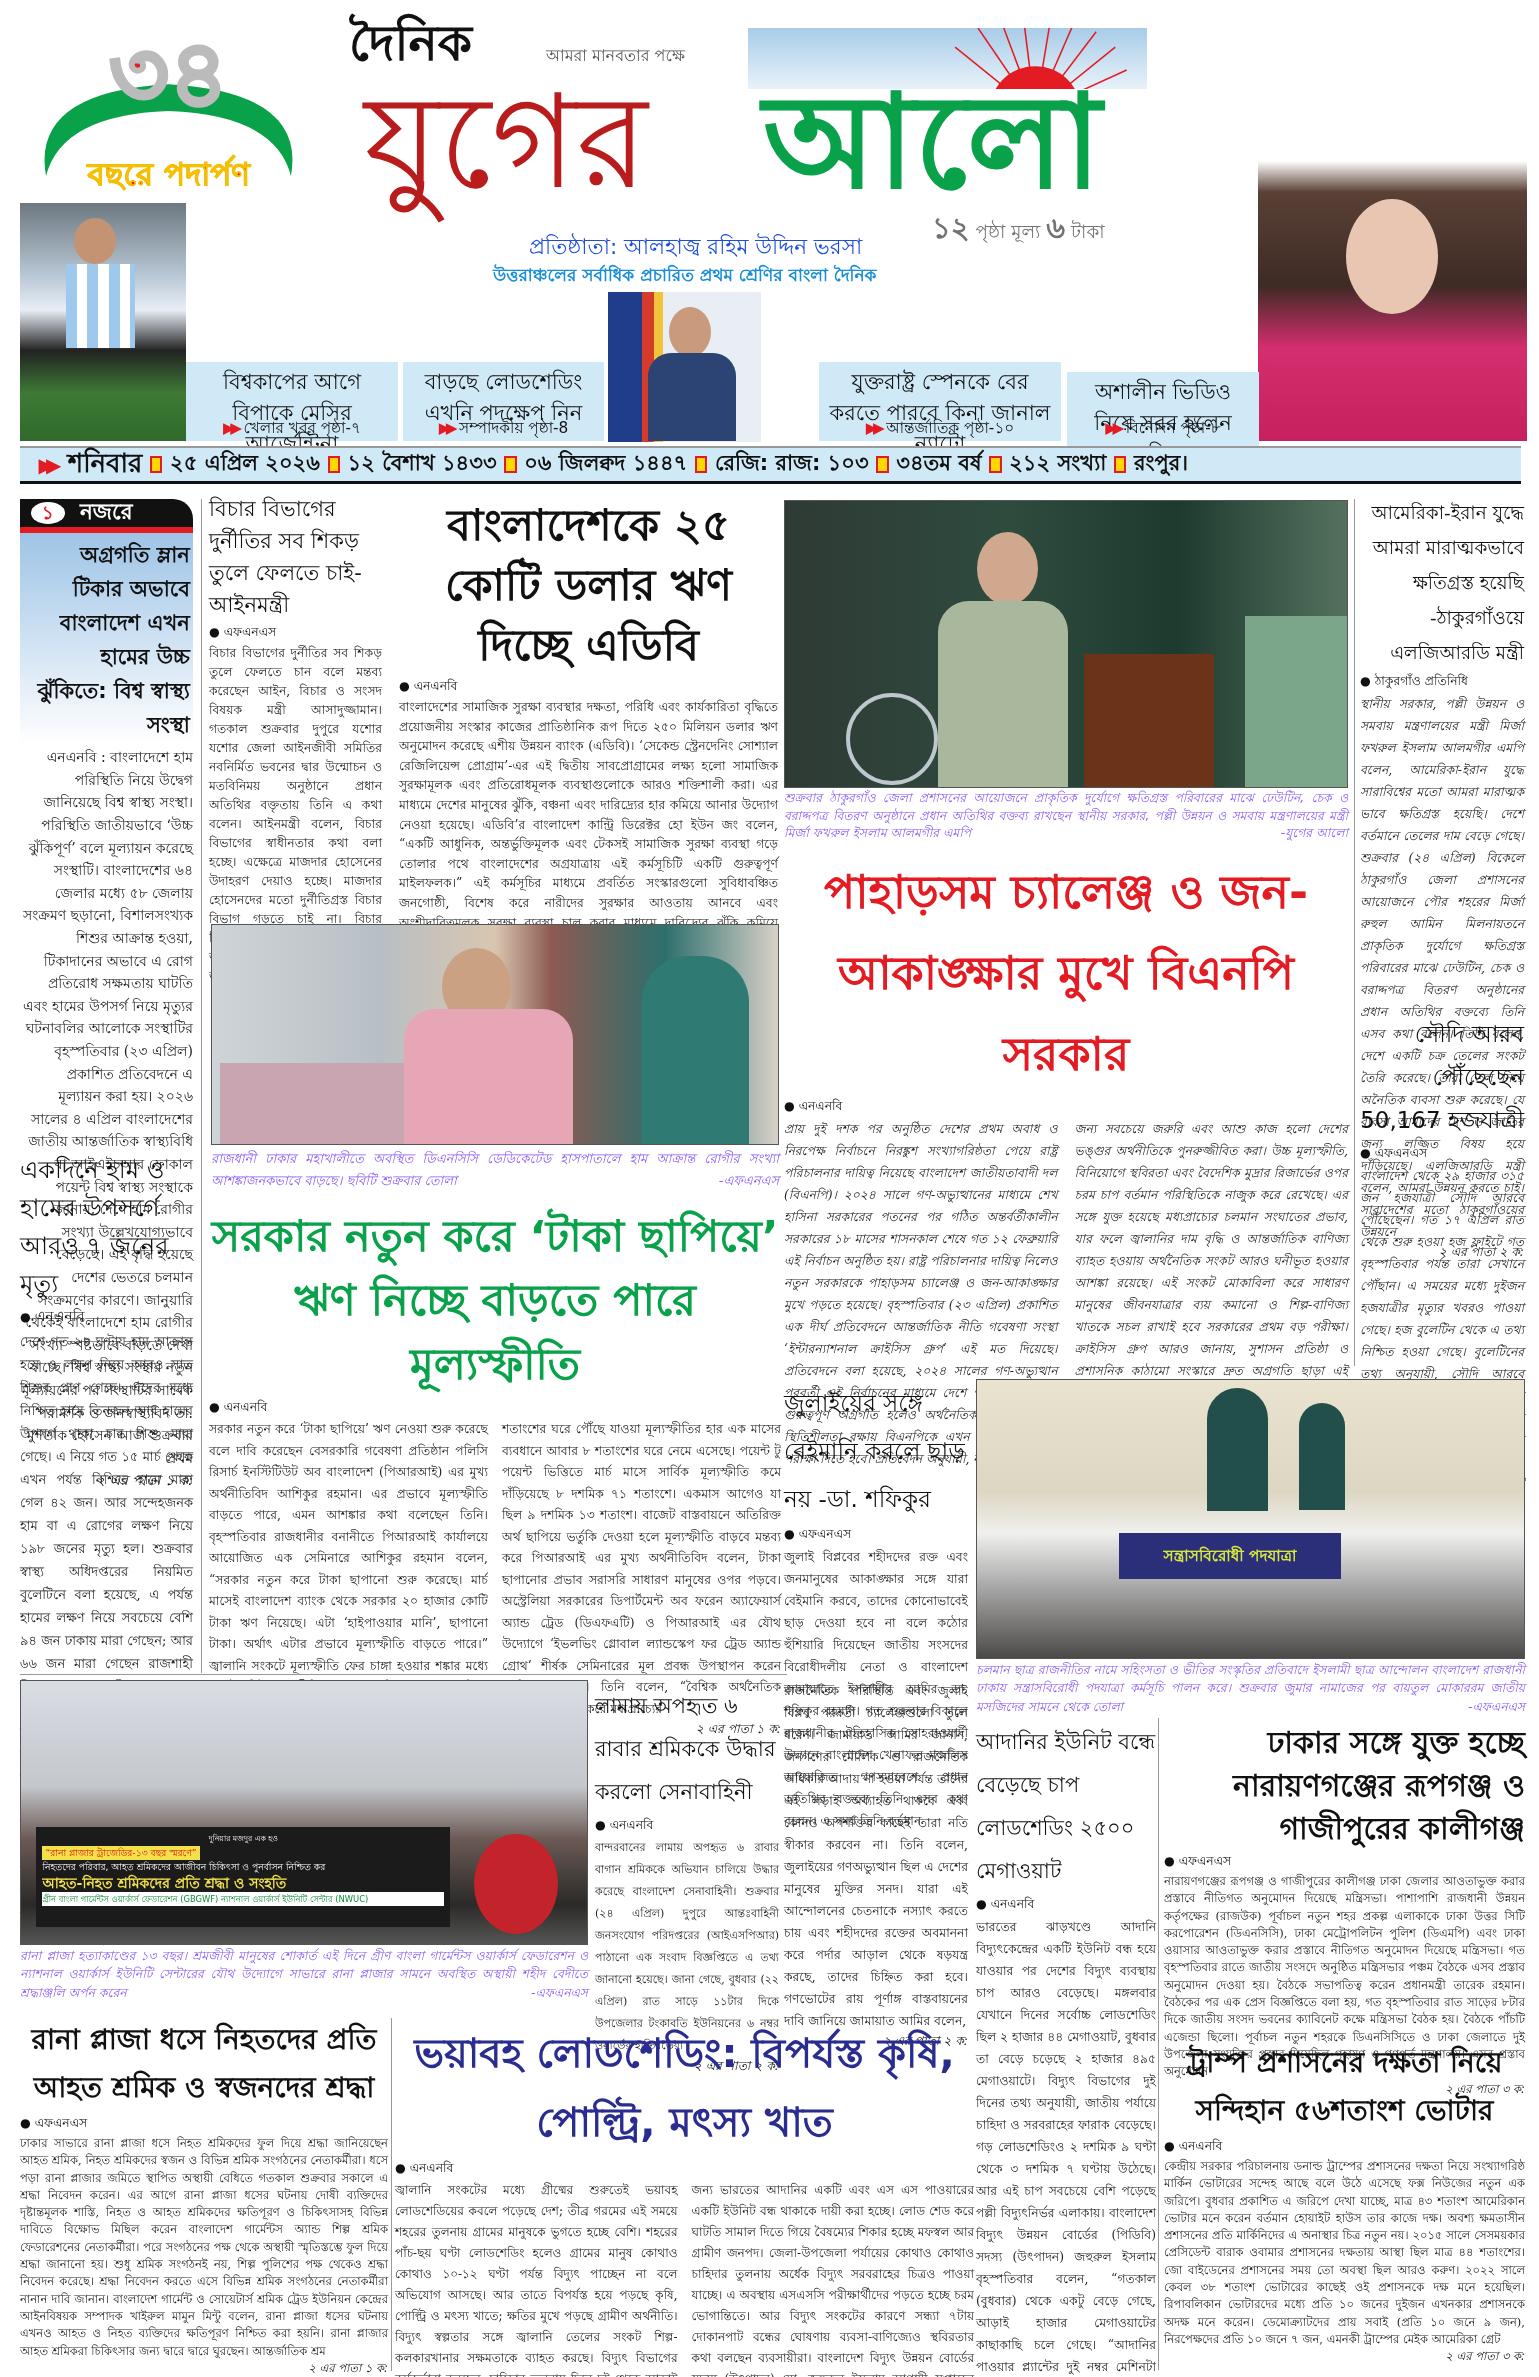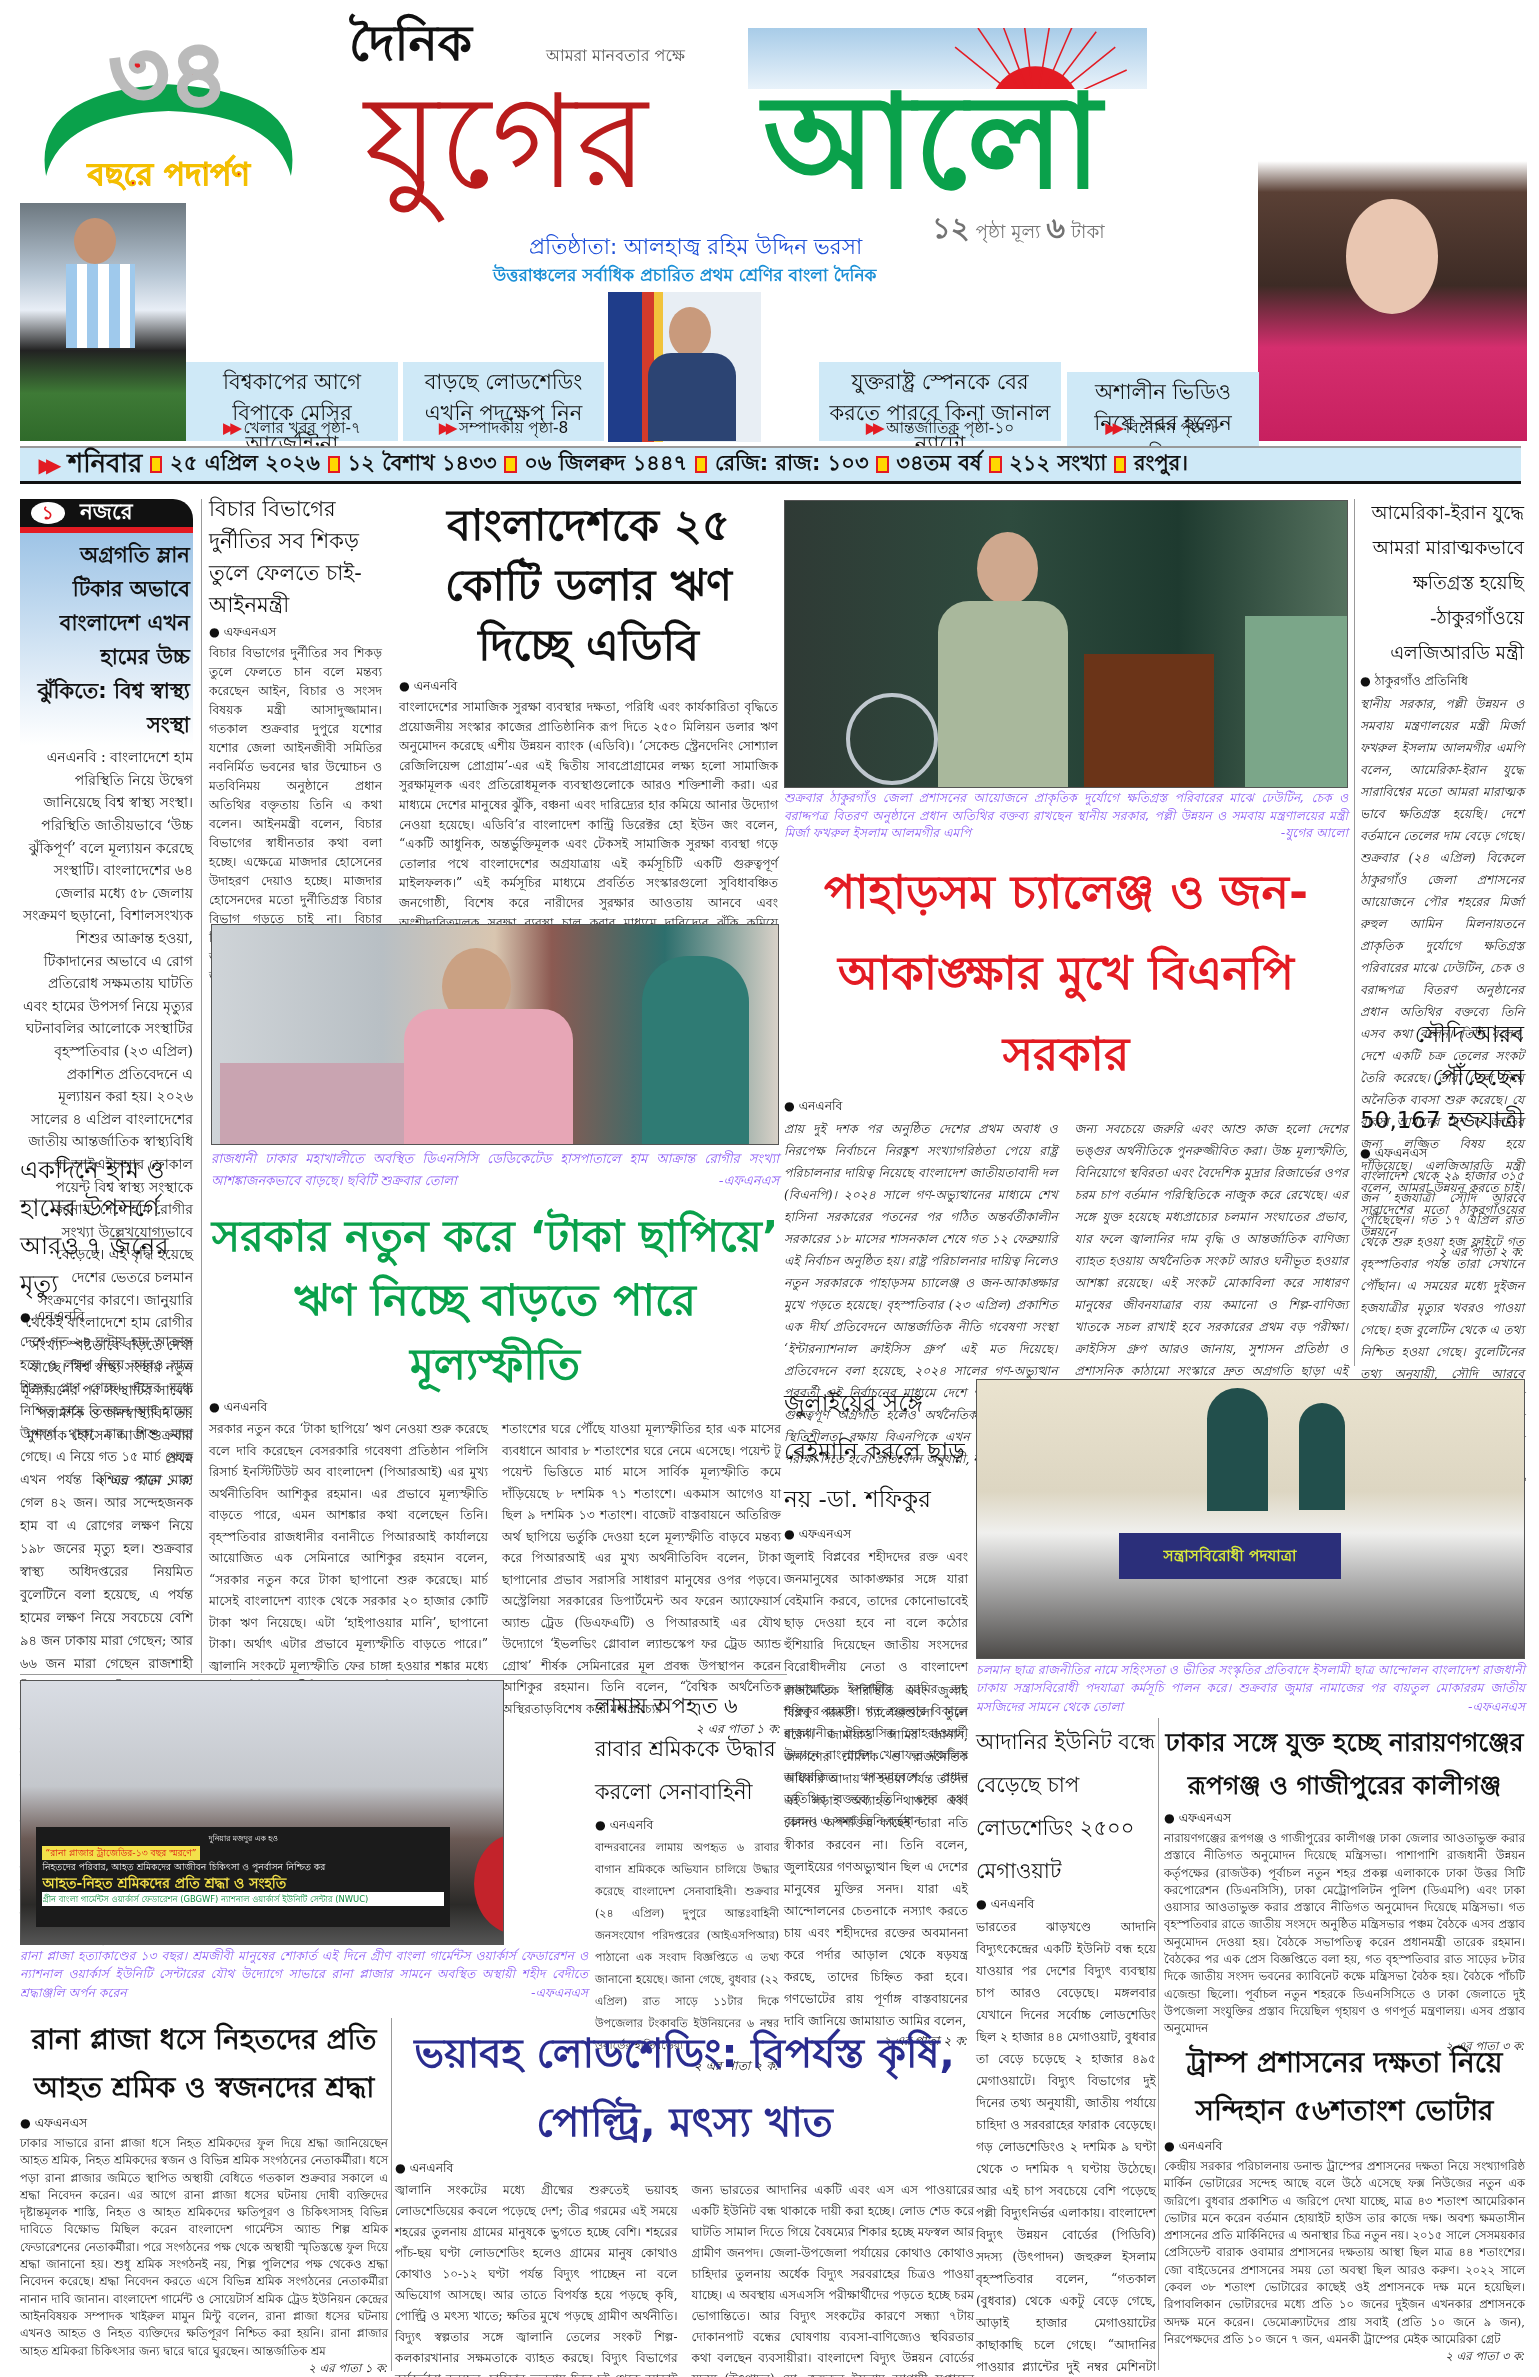--- a/index.html
+++ b/index.html
@@ -219,21 +219,21 @@
 <div class="abs photo" style="left:976px;top:1379px;width:549px;height:280px;background:linear-gradient(180deg,#eae3cf 0%,#ddd6c2 40%,#f0f0ee 55%,#b8b8b8 70%,#4c4a48 100%)">
   <div style="position:absolute;left:230px;top:7.7px;width:61px;height:123px;background:#224f4c;border-radius:31px 31px 0 0"></div>
   <div style="position:absolute;left:322px;top:23px;width:46px;height:107px;background:#224f4c;border-radius:23px 23px 0 0"></div>
   <div style="position:absolute;left:142px;top:153px;width:222px;height:46px;background:#2b2f7a;color:#d8e93c;font-size:15.3px;font-weight:bold;text-align:center;line-height:46px">সন্ত্রাসবিরোধী পদযাত্রা</div>
 </div>
 <div class="abs caption" style="left:976px;top:1661px;width:549px;font-size:12.3px;line-height:18.4px">
   <span>চলমান ছাত্র রাজনীতির নামে সহিংসতা ও ভীতির সংস্কৃতির প্রতিবাদে ইসলামী ছাত্র আন্দোলন বাংলাদেশ রাজধানী ঢাকায় সন্ত্রাসবিরোধী পদযাত্রা কর্মসূচি পালন করে। শুক্রবার জুমার নামাজের পর বায়তুল মোকাররম জাতীয় মসজিদের সামনে থেকে তোলা</span>
   <span class="credit">-এফএনএস</span>
 </div>
 
-<div class="abs photo" style="left:20px;top:1680px;width:484px;height:265px;background:linear-gradient(180deg,#d9dde4 0%,#c4c7cc 40%,#6b5a55 60%,#2b2a28 85%,#555 100%)">
+<div class="abs photo" style="left:20px;top:1680px;width:568px;height:265px;background:linear-gradient(180deg,#d9dde4 0%,#c4c7cc 40%,#6b5a55 60%,#2b2a28 85%,#555 100%)">
   <div style="position:absolute;left:15.3px;top:146px;width:414px;height:100px;background:#1b1b1b;color:#fff;font-size:9.2px;padding:4.6px 6.1px;line-height:14px">
     <div style="text-align:center;font-size:7.7px">দুনিয়ার মজদুর এক হও</div>
     <div style="background:#f3e14a;color:#d11;display:inline-block;padding:0 3.1px">“রানা প্লাজার ট্রাজেডির-১৩ বছর স্মরণে”</div>
     <div>নিহতদের পরিবার, আহত শ্রমিকদের আজীবন চিকিৎসা ও পুনর্বাসন নিশ্চিত কর</div>
     <div style="color:#f3e14a;font-size:14px;font-weight:bold;line-height:18.4px">আহত-নিহত শ্রমিকদের প্রতি শ্রদ্ধা ও সংহতি</div>
     <div style="background:#fff;color:#0a8a3a;font-size:8.4px">গ্রীন বাংলা গার্মেন্টস ওয়ার্কার্স ফেডারেশন (GBGWF)   ন্যাশনাল ওয়ার্কার্স ইউনিটি সেন্টার (NWUC)</div>
   </div>
   <div style="position:absolute;left:453px;top:153px;width:84px;height:100px;border-radius:50%;background:#c3232b"></div>
 </div>
 <div class="abs caption" style="left:20px;top:1947px;width:568px;font-size:12.3px;line-height:18.4px">
@@ -254,21 +254,21 @@
 </div>
 
 <div class="abs" style="left:976px;top:1721px;width:180px">
   <div class="hl" style="font-size:21px;line-height:43px;font-weight:normal">আদানির ইউনিট বন্ধে বেড়েছে চাপ লোডশেডিং ২৫০০ মেগাওয়াট</div>
   <div class="byline" style="font-size:12.3px">এনএনবি</div>
   <div class="body-text sm" style="font-size:12.3px;line-height:22px">ভারতের ঝাড়খণ্ডে আদানি বিদ্যুৎকেন্দ্রের একটি ইউনিট বন্ধ হয়ে যাওয়ার পর দেশের বিদ্যুৎ ব্যবস্থায় চাপ আরও বেড়েছে। মঙ্গলবার যেখানে দিনের সর্বোচ্চ লোডশেডিং ছিল ২ হাজার ৪৪ মেগাওয়াট, বুধবার তা বেড়ে চড়েছে ২ হাজার ৪৯৫ মেগাওয়াটে। বিদ্যুৎ বিভাগের দুই দিনের তথ্য অনুযায়ী, জাতীয় পর্যায়ে চাহিদা ও সরবরাহের ফারাক বেড়েছে। গড় লোডশেডিংও ২ দশমিক ৯ ঘণ্টা থেকে ৩ দশমিক ৭ ঘণ্টায় উঠেছে। আর এই চাপ সবচেয়ে বেশি পড়েছে পল্লী বিদ্যুৎনির্ভর এলাকায়। বাংলাদেশ বিদ্যুৎ উন্নয়ন বোর্ডের (পিডিবি) সদস্য (উৎপাদন) জহুরুল ইসলাম বৃহস্পতিবার বলেন, “গতকাল (বুধবার) থেকে একটু বেড়ে গেছে, আড়াই হাজার মেগাওয়াটের কাছাকাছি চলে গেছে। “আদানির পাওয়ার প্ল্যান্টের দুই নম্বর মেশিনটা বন্ধ হয়ে গেছে। যান্ত্রিক ত্রুটির জন্য বন্ধ হয়েছে।” তিনি বলেন, “ইউনিটটি পরশুদিন রাত ১টার দিকে বন্ধ হয়। সেটি মেরামত করে আবার চালু করতে ৩ থেকে ৪ দিন লাগতে পারে।” ২১ এপ্রিল মঙ্গলবার রাত ১২টায় দেশের প্রকৃত বিদ্যুৎ চাহিদা ছিল ১৫ হাজার ১৭৪ মেগাওয়াট। সরবরাহ ছিল ১৩ হাজার</div>
 
 </div>
 
 <div class="abs" style="left:1164px;top:1721px;width:361px">
-  <div class="hl" style="font-size:25px;line-height:43px;text-align:center">ঢাকার সঙ্গে যুক্ত হচ্ছে নারায়ণগঞ্জের রূপগঞ্জ ও গাজীপুরের কালীগঞ্জ</div>
+  <div class="hl" style="font-size:30px;line-height:43px;text-align:right">ঢাকার সঙ্গে যুক্ত হচ্ছে নারায়ণগঞ্জের রূপগঞ্জ ও গাজীপুরের কালীগঞ্জ</div>
   <div class="byline" style="font-size:12.3px">এফএনএস</div>
   <div class="body-text sm" style="font-size:11.5px;line-height:17.3px">নারায়ণগঞ্জের রূপগঞ্জ ও গাজীপুরের কালীগঞ্জ ঢাকা জেলার আওতাভুক্ত করার প্রস্তাবে নীতিগত অনুমোদন দিয়েছে মন্ত্রিসভা। পাশাপাশি রাজধানী উন্নয়ন কর্তৃপক্ষের (রাজউক) পূর্বাচল নতুন শহর প্রকল্প এলাকাকে ঢাকা উত্তর সিটি করপোরেশন (ডিএনসিসি), ঢাকা মেট্রোপলিটন পুলিশ (ডিএমপি) এবং ঢাকা ওয়াসার আওতাভুক্ত করার প্রস্তাবে নীতিগত অনুমোদন দিয়েছে মন্ত্রিসভা। গত বৃহস্পতিবার রাতে জাতীয় সংসদে অনুষ্ঠিত মন্ত্রিসভার পঞ্চম বৈঠকে এসব প্রস্তাব অনুমোদন দেওয়া হয়। বৈঠকে সভাপতিত্ব করেন প্রধানমন্ত্রী তারেক রহমান। বৈঠকের পর এক প্রেস বিজ্ঞপ্তিতে বলা হয়, গত বৃহস্পতিবার রাত সাড়ের ৮টার দিকে জাতীয় সংসদ ভবনের ক্যাবিনেট কক্ষে মন্ত্রিসভা বৈঠক হয়। বৈঠকে পাঁচটি এজেন্ডা ছিলো। পূর্বাচল নতুন শহরকে ডিএনসিসিতে ও ঢাকা জেলাতে দুই উপজেলা সংযুক্তির প্রস্তাব দিয়েছিল গৃহায়ণ ও গণপূর্ত মন্ত্রণালয়। এসব প্রস্তাব অনুমোদন</div>
   <div class="cont" style="font-size:11.5px">২ এর পাতা ৩ ক:</div>
 </div>
 
 <div class="abs" style="left:20px;top:2016px;width:368px">
   <div class="hl" style="font-size:28px;line-height:48px;text-align:center">রানা প্লাজা ধসে নিহতদের প্রতি আহত শ্রমিক ও স্বজনদের শ্রদ্ধা</div>
   <div class="byline" style="font-size:12.3px">এফএনএস</div>
   <div class="body-text sm" style="font-size:11.5px;line-height:17.3px">ঢাকার সাভারে রানা প্লাজা ধসে নিহত শ্রমিকদের ফুল দিয়ে শ্রদ্ধা জানিয়েছেন আহত শ্রমিক, নিহত শ্রমিকদের স্বজন ও বিভিন্ন শ্রমিক সংগঠনের নেতাকর্মীরা। ধসে পড়া রানা প্লাজার জমিতে স্থাপিত অস্থায়ী বেধিতে গতকাল শুক্রবার সকালে এ শ্রদ্ধা নিবেদন করেন। এর আগে রানা প্লাজা ধসের ঘটনায় দোষী ব্যক্তিদের দৃষ্টান্তমূলক শাস্তি, নিহত ও আহত শ্রমিকদের ক্ষতিপূরণ ও চিকিৎসাসহ বিভিন্ন দাবিতে বিক্ষোভ মিছিল করেন বাংলাদেশ গার্মেন্টস অ্যান্ড শিল্প শ্রমিক ফেডারেশনের নেতাকর্মীরা। পরে সংগঠনের পক্ষ থেকে অস্থায়ী স্মৃতিস্তম্ভে ফুল দিয়ে শ্রদ্ধা জানানো হয়। শুধু শ্রমিক সংগঠনই নয়, শিল্প পুলিশের পক্ষ থেকেও শ্রদ্ধা নিবেদন করেছে। শ্রদ্ধা নিবেদন করতে এসে বিভিন্ন শ্রমিক সংগঠনের নেতাকর্মীরা নানান দাবি জানান। বাংলাদেশ গার্মেন্ট ও সোয়েটার্স শ্রমিক ট্রেড ইউনিয়ন কেন্দ্রের আইনবিষয়ক সম্পাদক খাইরুল মামুন মিন্টু বলেন, রানা প্লাজা ধসের ঘটনায় এখনও আহত ও নিহত ব্যক্তিদের ক্ষতিপূরণ নিশ্চিত করা হয়নি। রানা প্লাজার আহত শ্রমিকরা চিকিৎসার জন্য দ্বারে দ্বারে ঘুরছেন। আন্তর্জাতিক শ্রম</div>
   <div class="cont" style="font-size:11.5px">২ এর পাতা ১ ক:</div>

